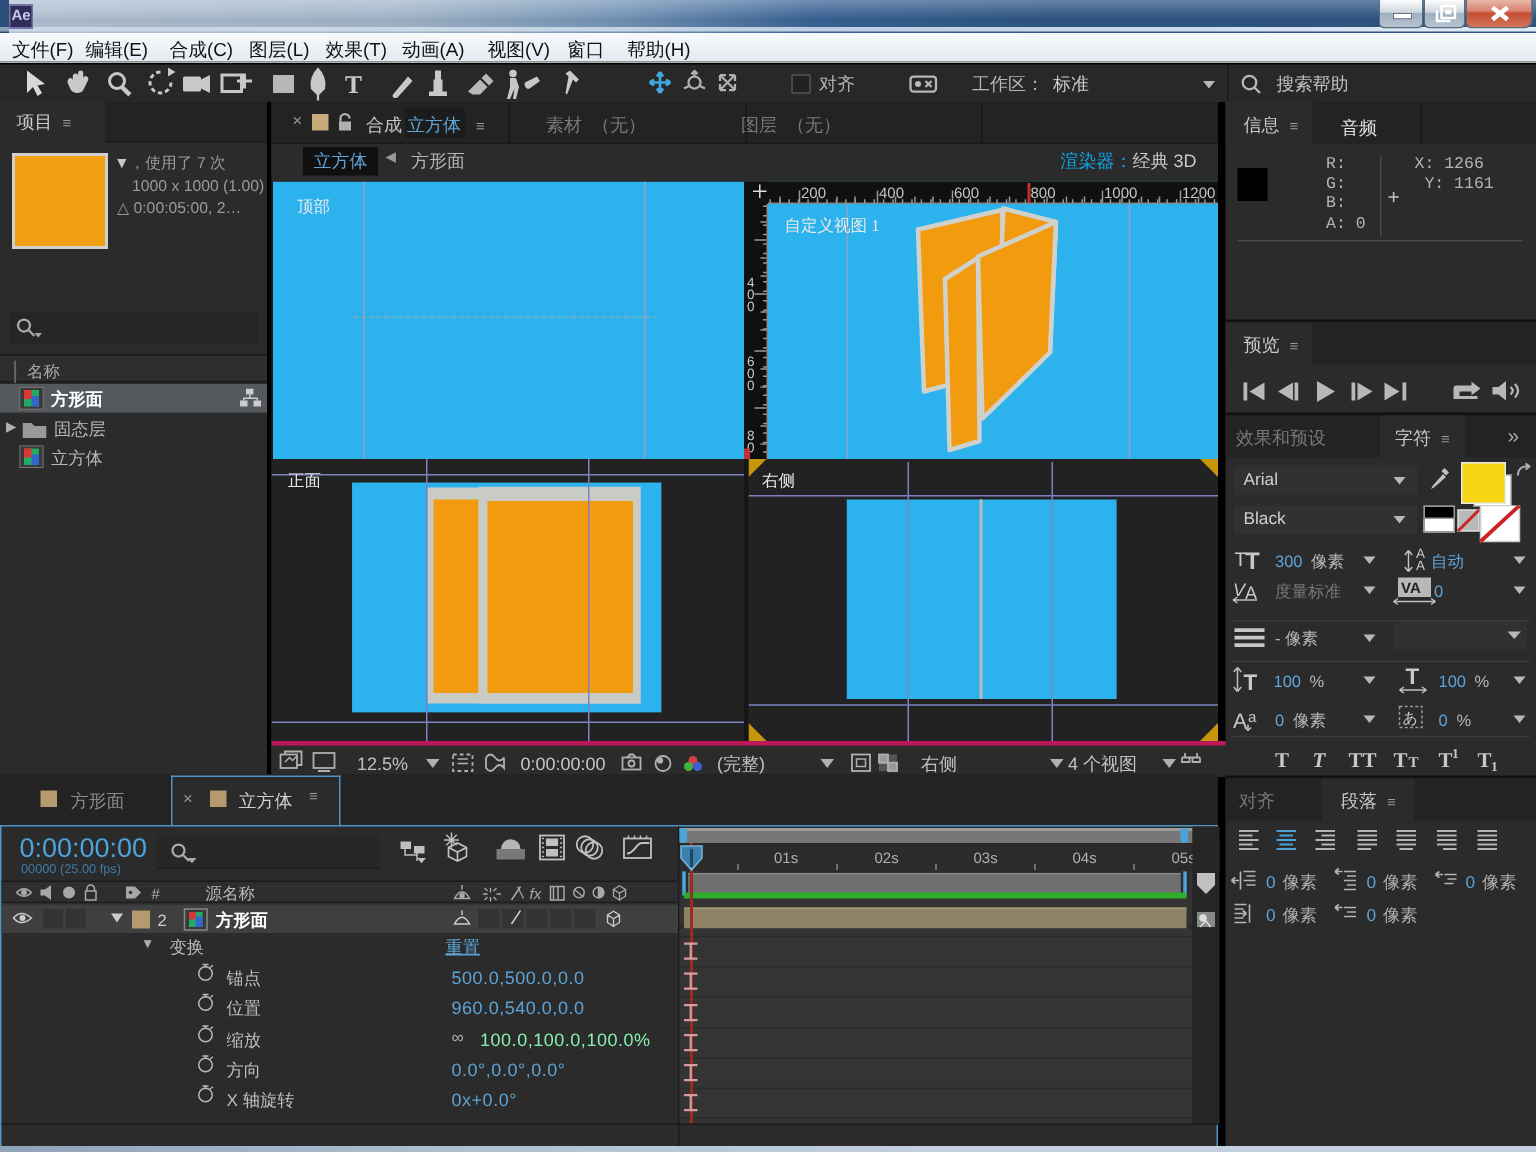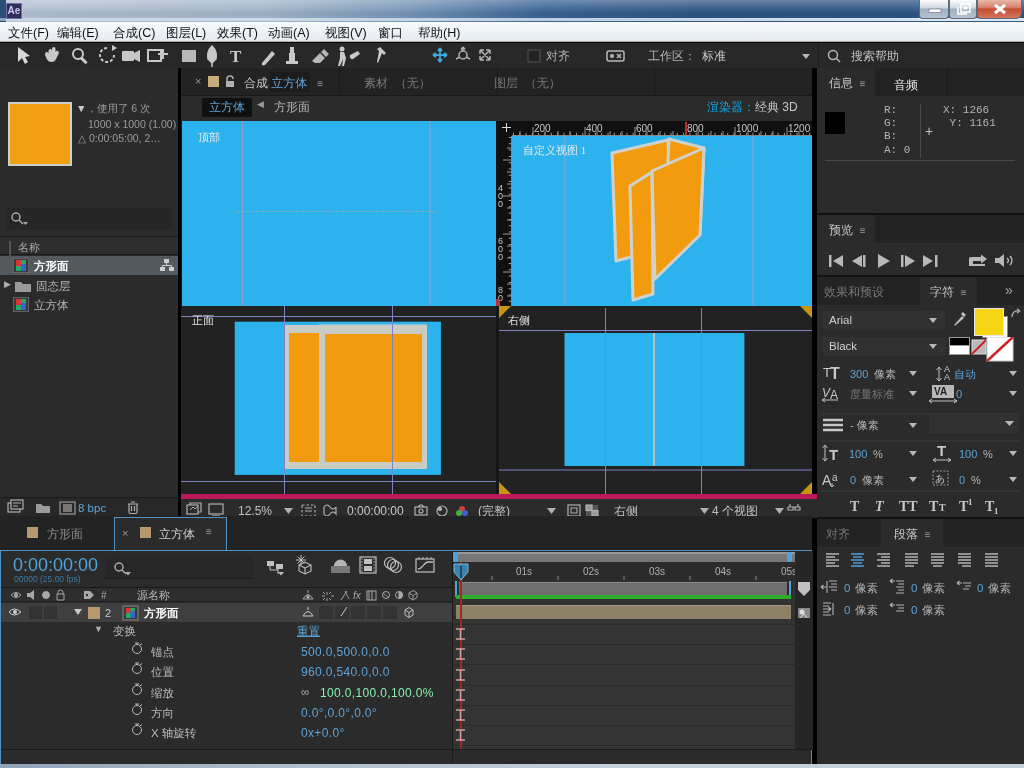--- a/index.html
+++ b/index.html
@@ -27,21 +27,21 @@
 #psearch{left:6px;top:140px;width:166px;height:22px;background:#262626;}
 #pheader{left:0;top:168px;width:178px;height:19px;background:#2e2e2e;border-top:1px solid #191919;border-bottom:1px solid #191919;}
 .prow{position:absolute;left:0;width:178px;height:19px;font-size:11.5px;color:#b6b6b6;}
 #prowsel{background:#54595e;color:#fff;}
 #pbottom{left:0;top:429px;width:178px;height:19px;background:#282828;border-top:1px solid #1a1a1a;}
 
 #comp{left:181px;top:68px;width:631px;height:450px;background:#2b2b2b;}
 #ctabs{left:0;top:0;width:631px;height:28px;background:#232323;border-bottom:1px solid #191919;}
 #cnav{left:0;top:28px;width:631px;height:22px;background:#2b2b2b;}
 #cviews{left:0;top:53px;width:631px;height:373px;background:#161616;}
-#cbottom{left:0;top:426px;width:643px;height:24px;background:#2b2b2b;border-top:5px solid #be185d;}
+#cbottom{left:0;top:426px;width:643px;height:24px;background:#2b2b2b;border-top:3px solid #be185d;}
 .viewlabel{position:absolute;color:#e8e8e8;font-size:11px;font-family:"Liberation Serif",serif;}
 
 #rightcol{left:817px;top:68px;width:235px;height:700px;background:#2b2b2b;}
 .rtabbar{position:absolute;left:0;width:207px;height:28px;background:#232323;}
 .rtab{position:absolute;font-size:12px;}
 .mono{font-family:"Liberation Mono",monospace;}
 
 .crow{position:absolute;font-size:11.5px;color:#b0b0b0;}
 .dd{position:absolute;background:#2b2b2b;}
 .ddarrow{position:absolute;width:0;height:0;border-left:4px solid transparent;border-right:4px solid transparent;border-top:5px solid #b8b8b8;}
@@ -126,22 +126,25 @@
       <text x="648" y="17" font-size="12" fill="#b4b4b4">工作区：</text>
       <text x="702" y="17" font-size="12" fill="#c8c8c8">标准</text>
       <path d="M802 11 l8 0 -4 5 Z" fill="#b8b8b8"></path>
       <rect x="818" y="0" width="1" height="26" fill="#1c1c1c"></rect>
       <circle cx="833" cy="12" r="4.5" fill="none" stroke="#b8b8b8" stroke-width="1.5"></circle>
       <path d="M836 15 l4 4" stroke="#b8b8b8" stroke-width="1.5"></path>
       <text x="851" y="17" font-size="12" fill="#c0c0c0">搜索帮助</text>
     </svg>
   </div>
   <div id="project" class="abs">
+    <div id="ptabs" class="abs">
+        <div id="ptab1" class="abs">项目&nbsp;&nbsp;<span class="hamb">≡</span></div>
+      </div>
     <div id="pthumb" class="abs"></div>
-    <div class="pinfo" style="left:76px;top:34px;color:#c8c8c8;">▼<span style="color:#9a9a9a;">，使用了 6 次</span></div>
+    <div class="pinfo" style="left:76px;top:34px;color:#c8c8c8;">▼<span style="color:#9a9a9a;">，使用了 7 次</span></div>
     <div class="pinfo" style="left:88px;top:50px;">1000 x 1000 (1.00)</div>
     <div class="pinfo" style="left:78px;top:64px;">△ 0:00:05:00, 2…</div>
     <div id="psearch" class="abs">
       <svg width="24" height="22">
           <circle cx="10" cy="9" r="4" fill="none" stroke="#aaa" stroke-width="1.5"></circle>
           <path d="M13 12 l4 4" stroke="#aaa" stroke-width="1.5"></path>
           <path d="M17 14 l5 0 -2.5 3 Z" fill="#aaa"></path>
         </svg>
     </div>
     <div id="pheader" class="abs">
@@ -171,34 +174,20 @@
       <span style="position:absolute;left:36px;top:3px;">固态层</span>
     </div>
     <div class="prow" style="top:227px;">
       <svg width="16" height="15" style="position:absolute;left:13px;top:2px;">
           <rect x="0" y="0" width="16" height="15" fill="#3a3a3a" stroke="#888" stroke-width="1"></rect>
           <rect x="3" y="2" width="10" height="11" fill="#2a6"></rect>
           <rect x="3" y="2" width="5" height="6" fill="#d33"></rect>
           <rect x="8" y="6" width="5" height="7" fill="#36c"></rect>
         </svg>
       <span style="position:absolute;left:34px;top:3px;">立方体</span>
-    </div>
-    <div id="pbottom" class="abs">
-      <svg width="178" height="19">
-        <g fill="none" stroke="#b0b0b0" stroke-width="1.2">
-          <rect x="8" y="5" width="12" height="9"></rect>
-            <rect x="11" y="2" width="12" height="9" fill="#282828"></rect>
-            <path d="M13 5 h8 M13 8 h5"></path>
-          <path d="M36 6 h5 l2 2 h7 v7 h-14 Z" fill="#9a9a9a" stroke="none"></path>
-          <rect x="60" y="4" width="15" height="12" stroke="#999"></rect>
-            <rect x="63" y="6" width="9" height="8" fill="#777" stroke="none"></rect>
-          <path d="M128 6 h10 M129 6 v8 q0 1.5 1.5 1.5 h5 q1.5 0 1.5 -1.5 v-8 M131 4 h4 M131.5 8 v5 M134.5 8 v5" stroke="#b0b0b0"></path>
-        </g>
-        <text x="78" y="14" font-size="11.5" fill="#5ea3d6">8 bpc</text>
-      </svg>
     </div>
   </div>
   <div id="comp" class="abs">
     <div id="ctabs" class="abs">
       <span style="position:absolute;left:14px;top:7px;color:#9a9a9a;font-size:11px;">×</span>
       <span style="position:absolute;left:27px;top:8px;width:11px;height:11px;background:#c8ab7a;"></span>
       <svg width="12" height="13" style="position:absolute;left:43px;top:7px;">
           <path d="M3 6 v-2 a3 3 0 0 1 6 0" fill="none" stroke="#b0b0b0" stroke-width="1.5"></path>
           <rect x="2" y="6" width="8" height="6" fill="#b0b0b0"></rect>
         </svg>

